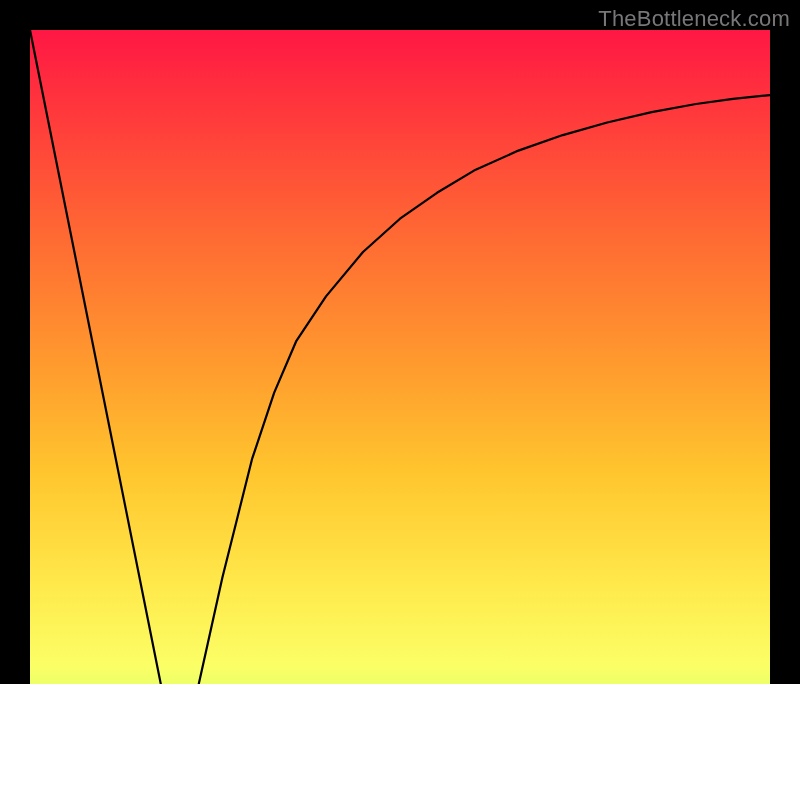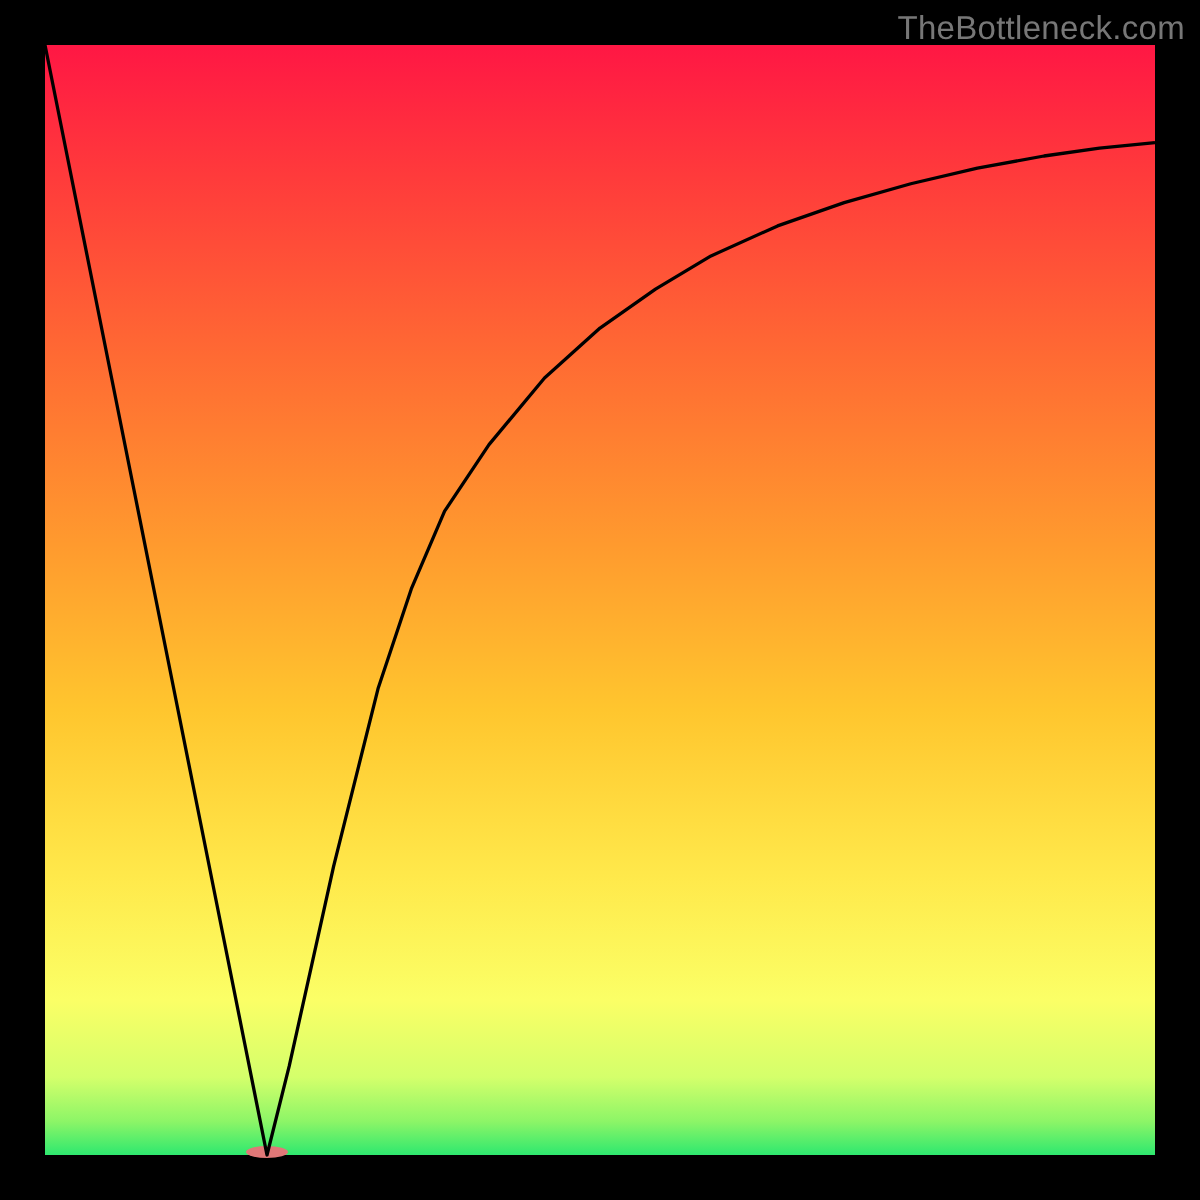--- a/index.html
+++ b/index.html
@@ -2,21 +2,21 @@
 <html><head>
 <meta charset="utf-8">
 <style>
   body {
     margin: 0;
     padding: 0;
     background: #fff;
   }
   .chart-container {
     width: 800px;
-    height: 800px;
+    height: 684px;
     position: relative;
   }
   svg {
     display: block;
   }
   .watermark {
     position: absolute;
     top: 6px;
     right: 10px;
     font-family: Arial, Helvetica, sans-serif;

